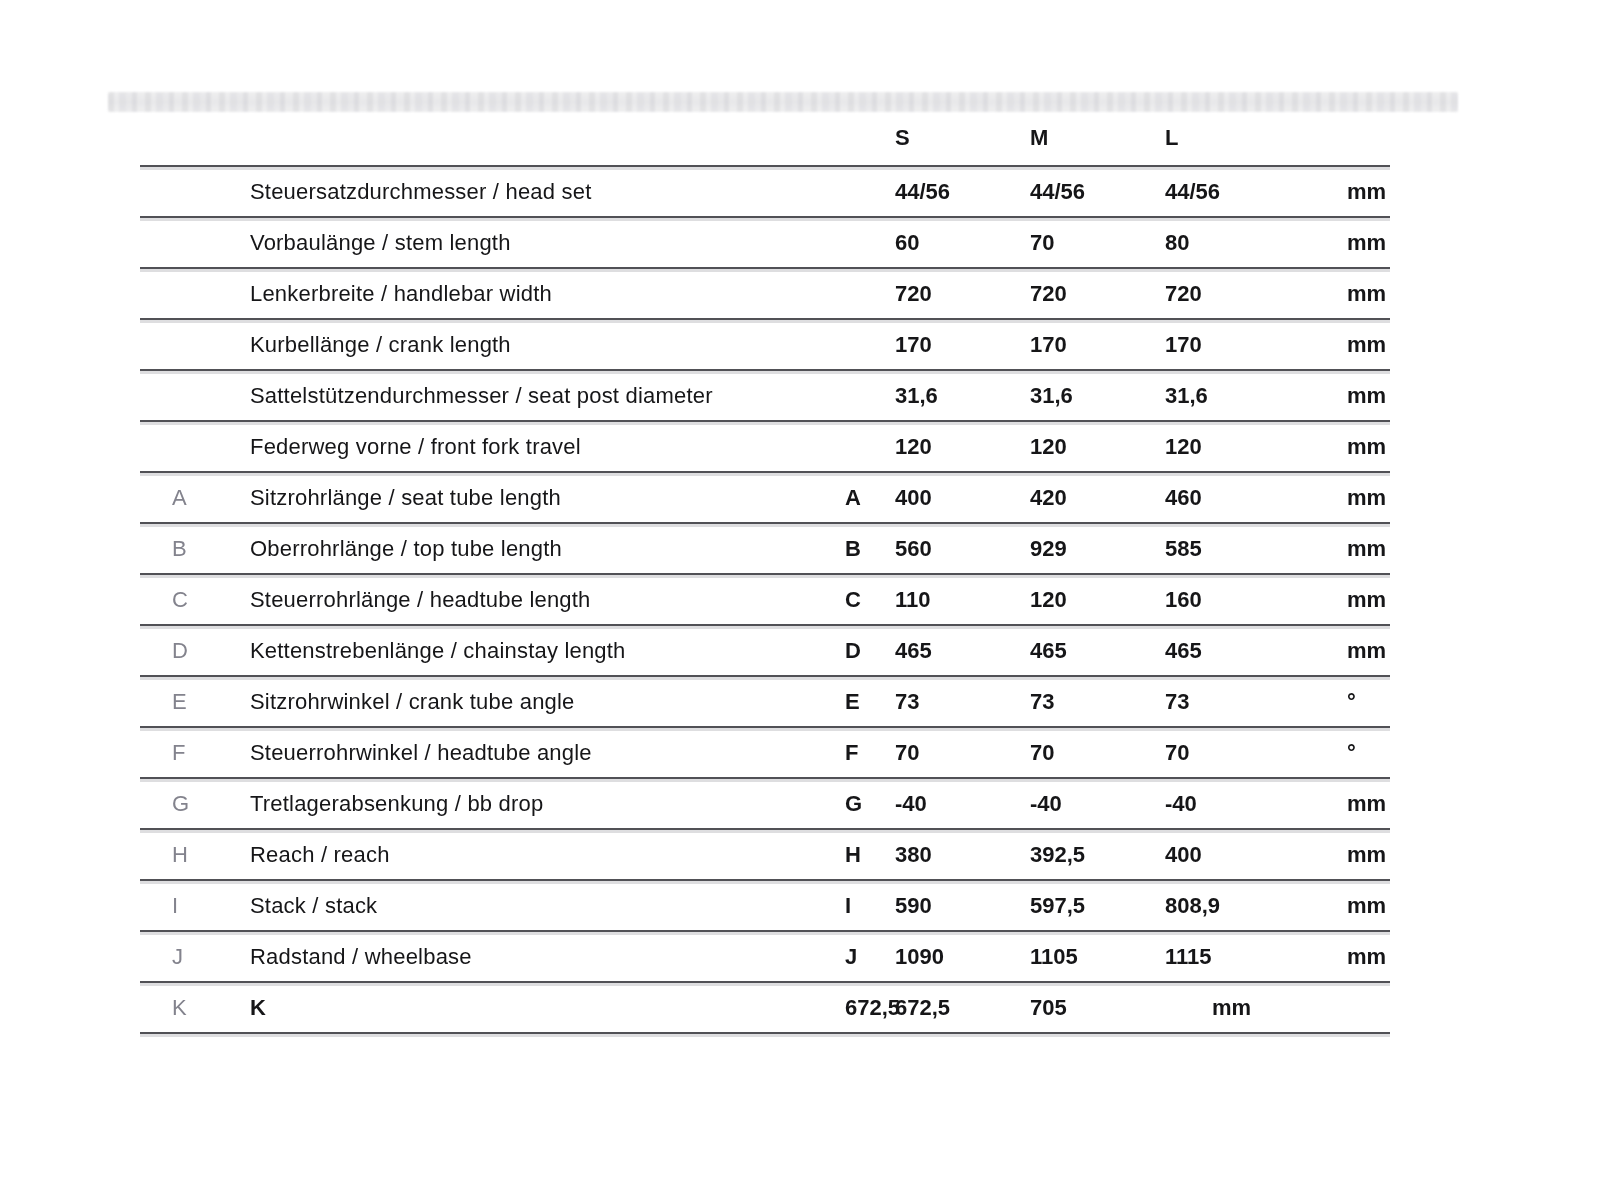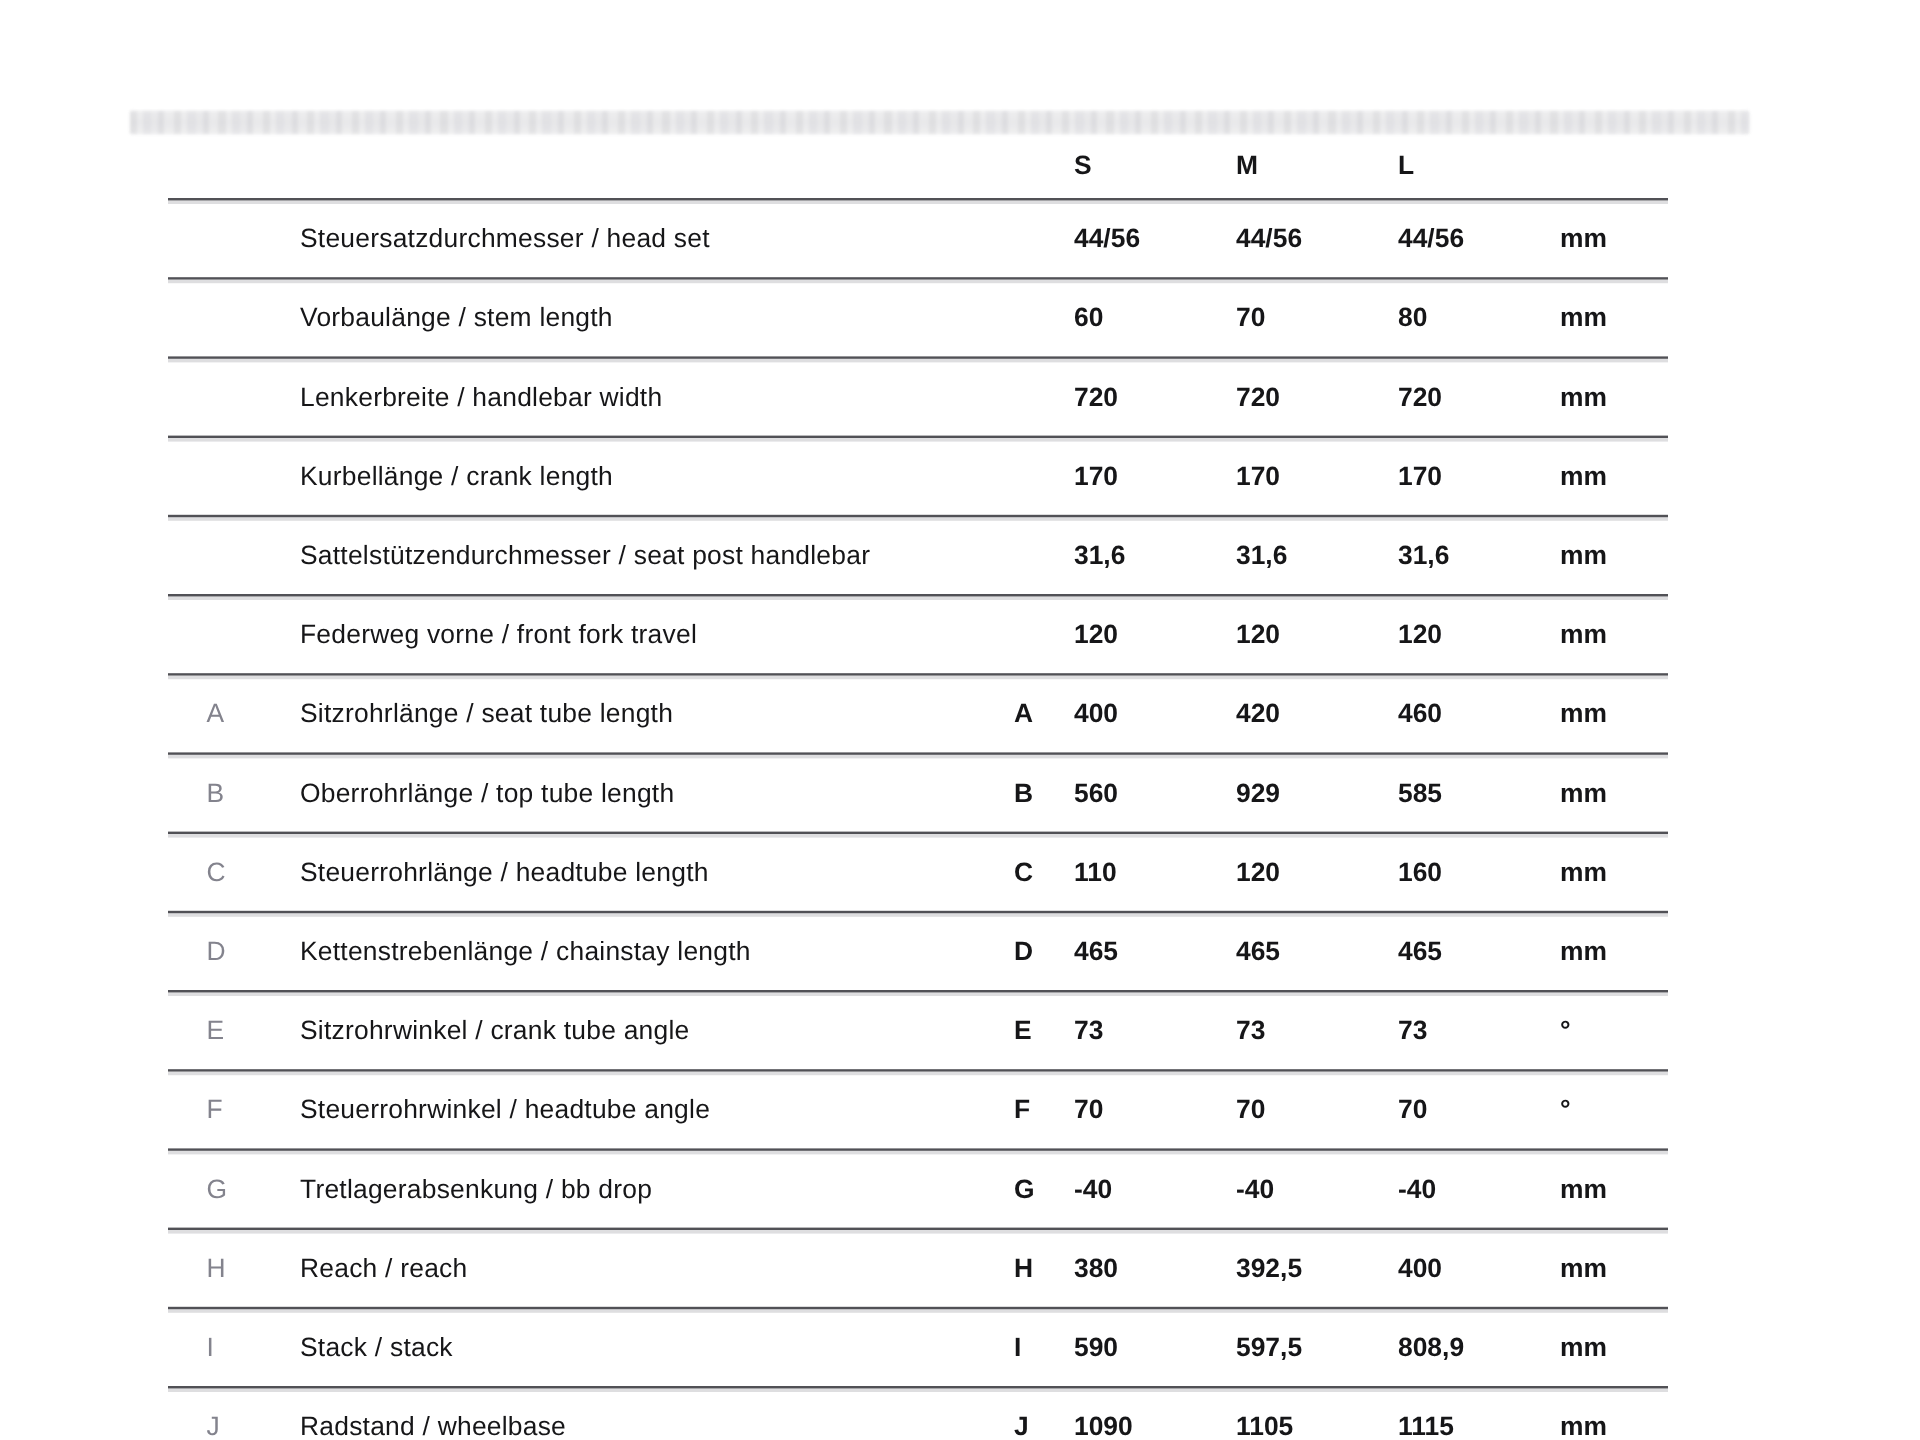--- a/index.html
+++ b/index.html
@@ -32,21 +32,21 @@
   }
   .geo-table {
     position: absolute;
     left: 140px; top: 110px;
     width: 1250px;
   }
   .row {
     display: grid;
     grid-template-columns: 110px 595px 50px 135px 135px 135px 90px;
     align-items: center;
-    height: 66px;
+    height: 51px;
     border-bottom: 2px solid #515156;
     box-shadow: 0 3px 0 rgba(160,160,165,0.35);
   }
   .row.header-row {
     height: 57px;
     align-items: center;
   }
   .cell {
     font-size: 22px;
     color: #161618;
@@ -55,21 +55,21 @@
     overflow: visible;
   }
   .cell.letter-left {
     padding-left: 32px;
     color: #83838d;
     font-weight: 400;
   }
   .cell.desc { font-weight: 400; letter-spacing: 0.2px; }
   .cell.letter-mid { font-weight: 700; }
   .cell.val { font-weight: 700; }
-  .cell.unit { font-weight: 700; }
+  .cell.unit { font-weight: 700; margin-left: 47px; }
   .header-row .val { font-weight: 700; }
 </style>
 </head>
 <body>
 
 <div class="stage">
 
   <div class="noise-band"></div>
 
   <div class="geo-table">
@@ -118,21 +118,21 @@
       <span class="cell desc">Kurbellänge / crank length</span>
       <span class="cell letter-mid"></span>
       <span class="cell val">170</span>
       <span class="cell val">170</span>
       <span class="cell val">170</span>
       <span class="cell unit">mm</span>
     </div>
 
     <div class="row">
       <span class="cell letter-left"></span>
-      <span class="cell desc">Sattelstützendurchmesser / seat post handlebar</span>
+      <span class="cell desc">Sattelstützendurchmesser / seat post diameter</span>
       <span class="cell letter-mid"></span>
       <span class="cell val">31,6</span>
       <span class="cell val">31,6</span>
       <span class="cell val">31,6</span>
       <span class="cell unit">mm</span>
     </div>
 
     <div class="row">
       <span class="cell letter-left"></span>
       <span class="cell desc">Federweg vorne / front fork travel</span>

